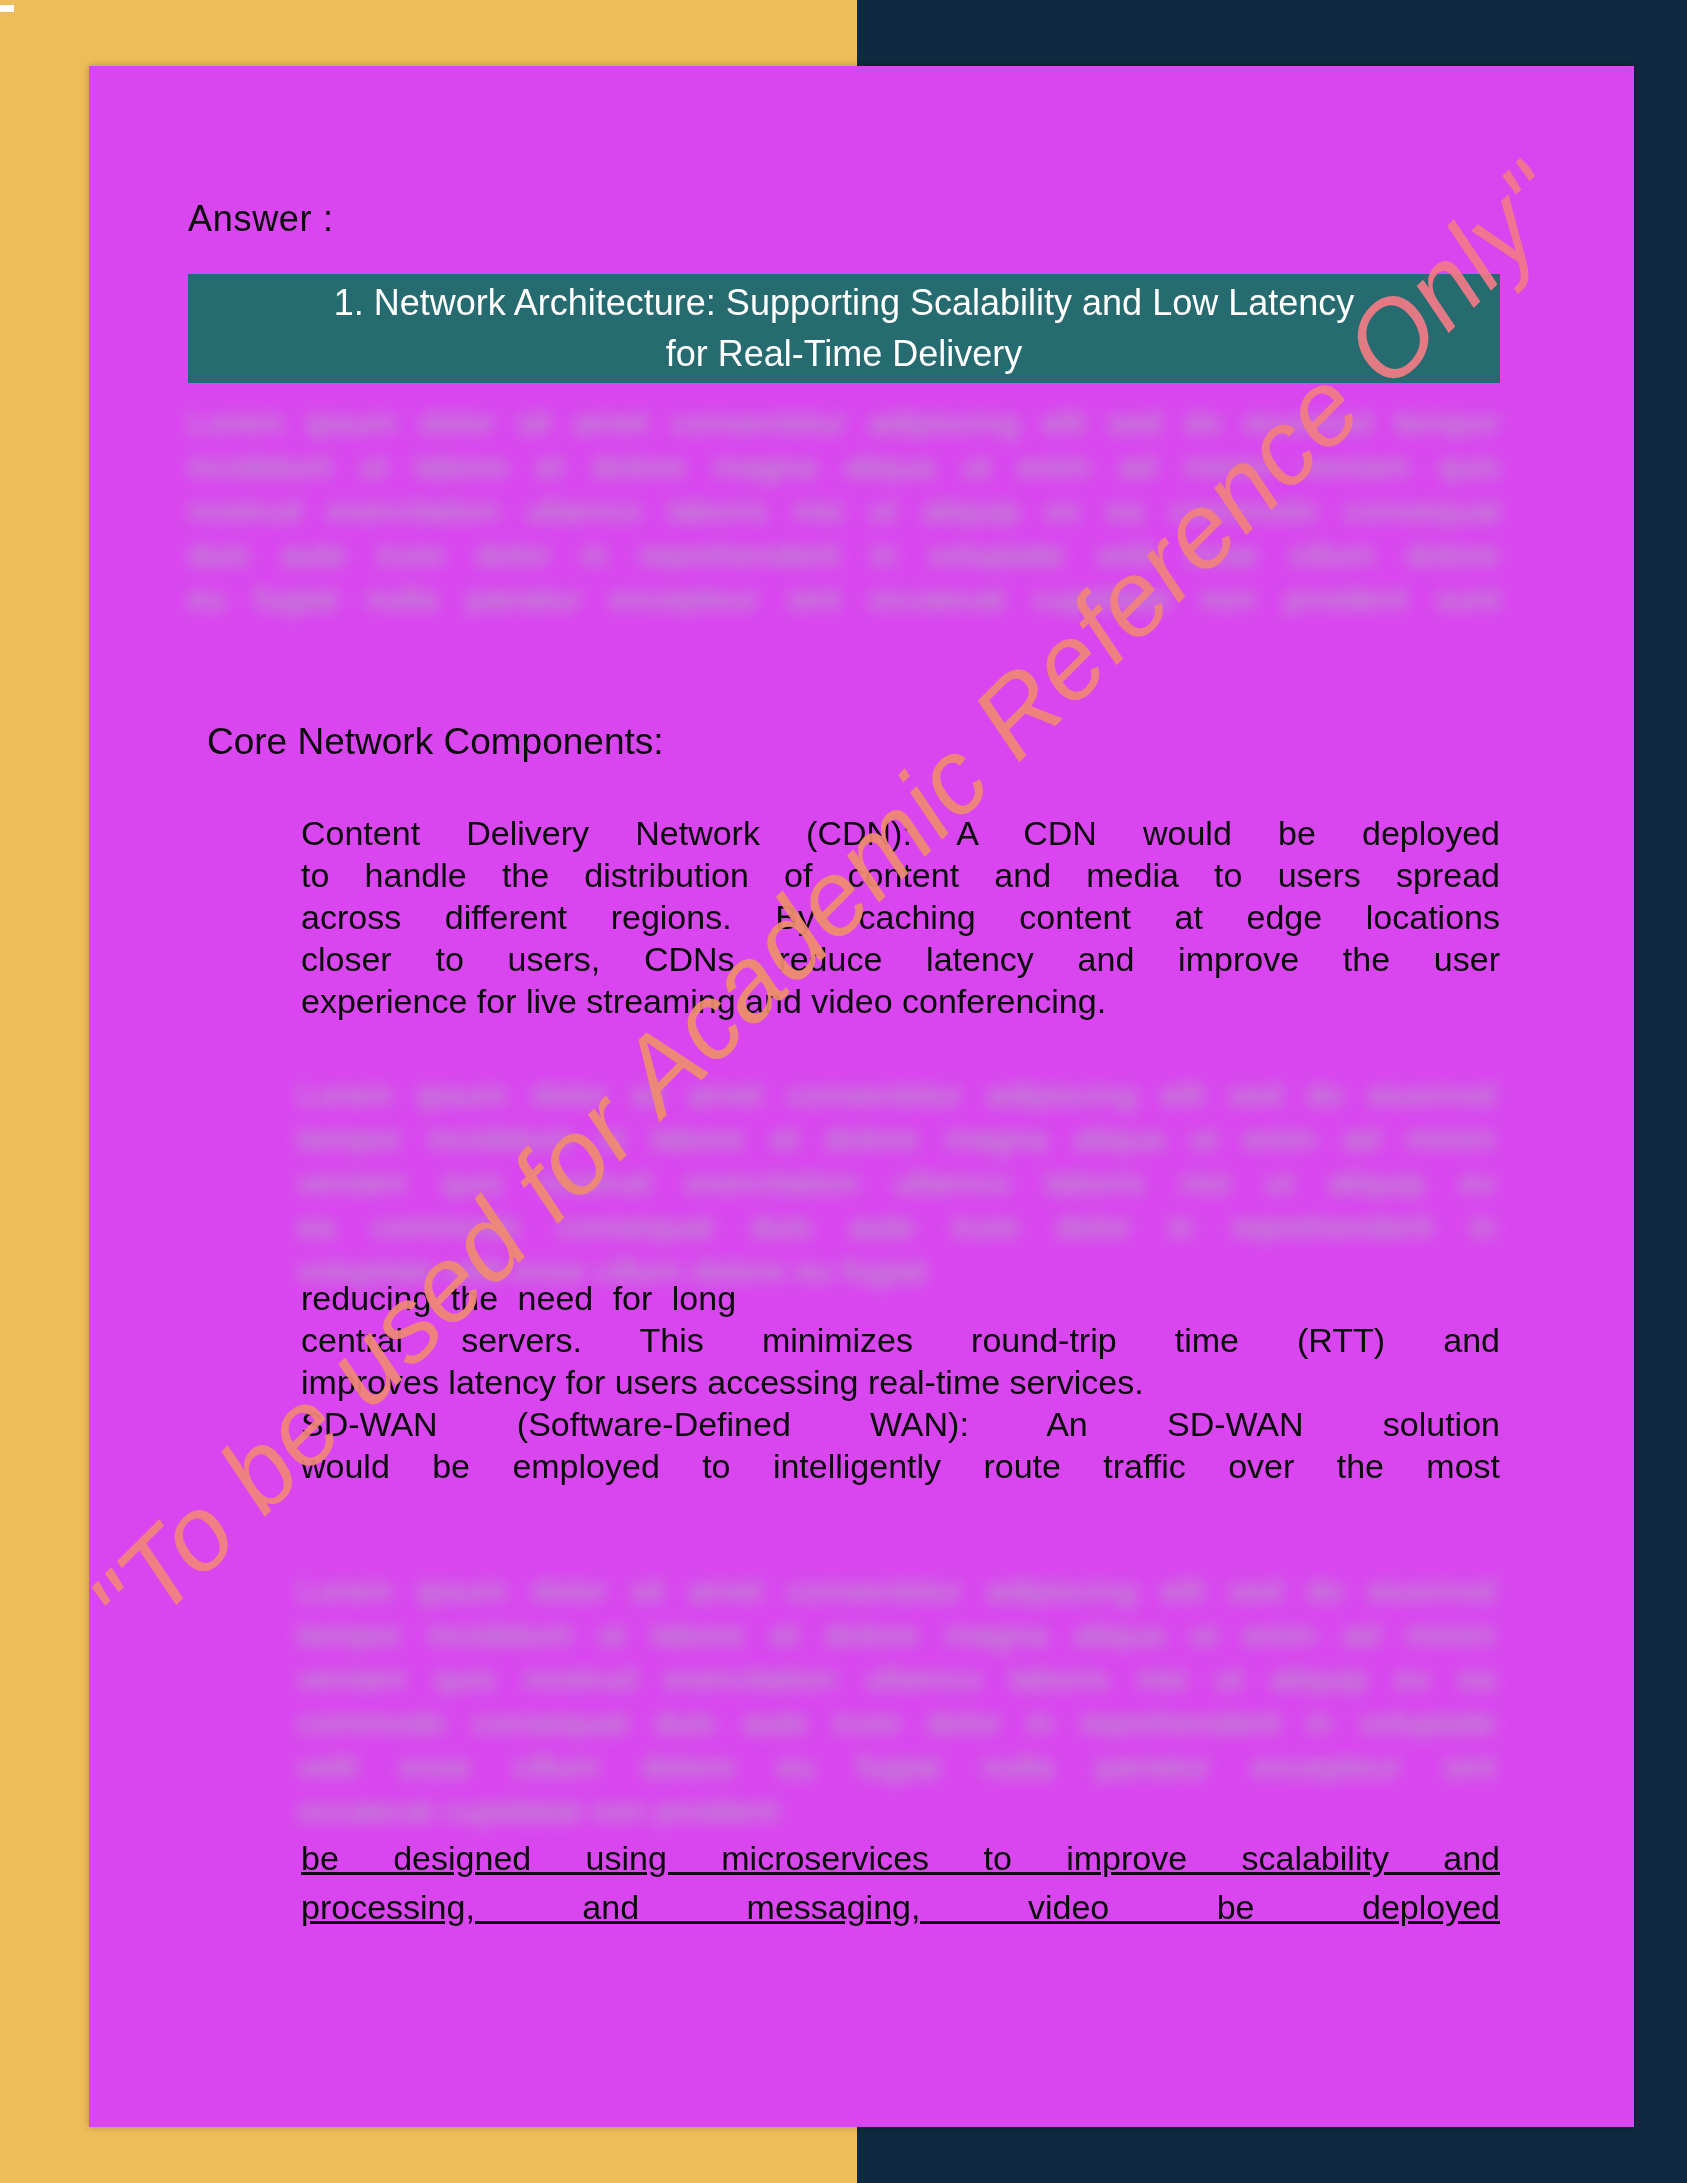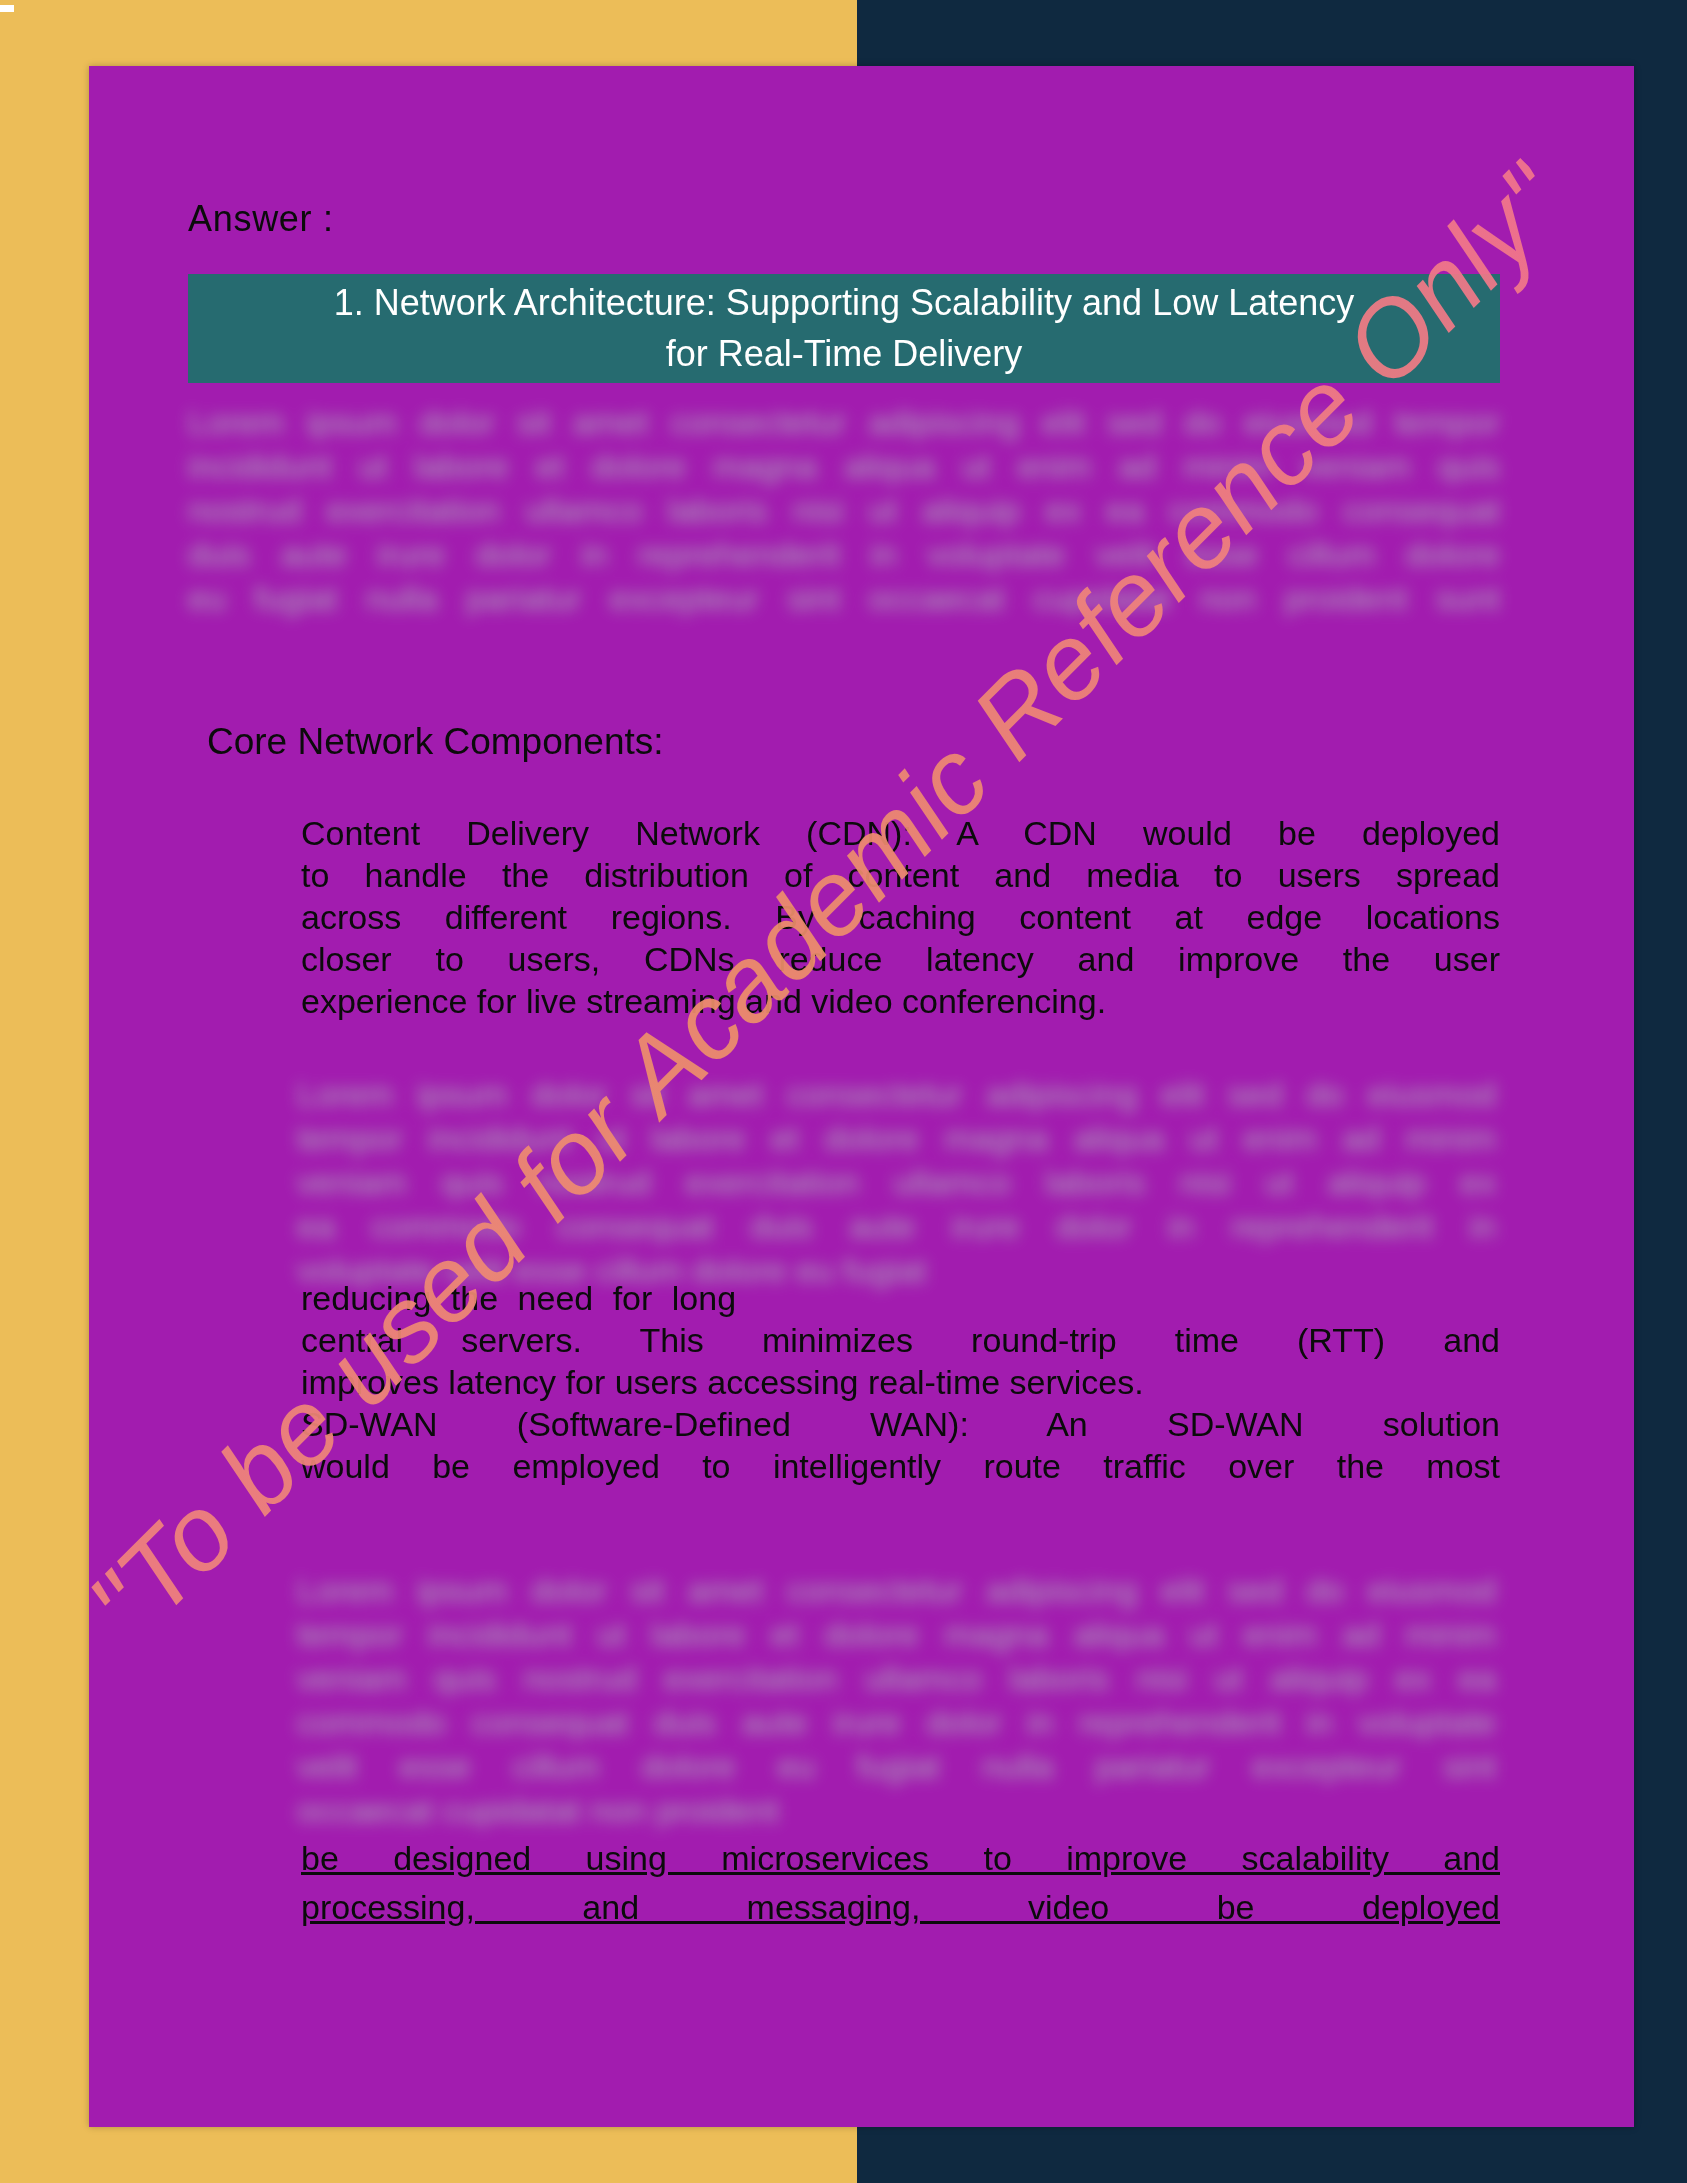--- a/index.html
+++ b/index.html
@@ -12,21 +12,21 @@
   }
   *{margin:0;padding:0;box-sizing:border-box;}
   html,body{width:1687px;height:2183px;}
   body{font-family:"Liberation Sans", sans-serif; overflow:hidden;}
   .canvas{position:relative;width:1687px;height:2183px;overflow:hidden;background:#fff;}
   .bg-left{position:absolute;left:0;top:0;width:857px;height:2183px;background:var(--yellow);}
   .bg-right{position:absolute;left:857px;top:0;width:830px;height:2183px;background:var(--navy);}
   .notch{position:absolute;left:0;top:5.3px;width:14px;height:6.6px;background:#ffffff;}
   .page{
     position:absolute;left:89px;top:66px;width:1545px;height:2061px;
-    background:#a21caf;box-shadow:0 0 6.6px rgba(0,0,0,0.25);
+    background:#d946ef;box-shadow:0 0 6.6px rgba(0,0,0,0.25);
   }
   .answer{
     position:absolute;left:99px;top:132px;
     font-size:36px;color:var(--ink);letter-spacing:0.7px;
   }
   .banner{
     position:absolute;left:99px;top:208px;width:1312px;height:109px;
     background:var(--teal);color:#ffffff;text-align:center;
     font-size:36px;line-height:51px;padding-top:3.3px;
   }

